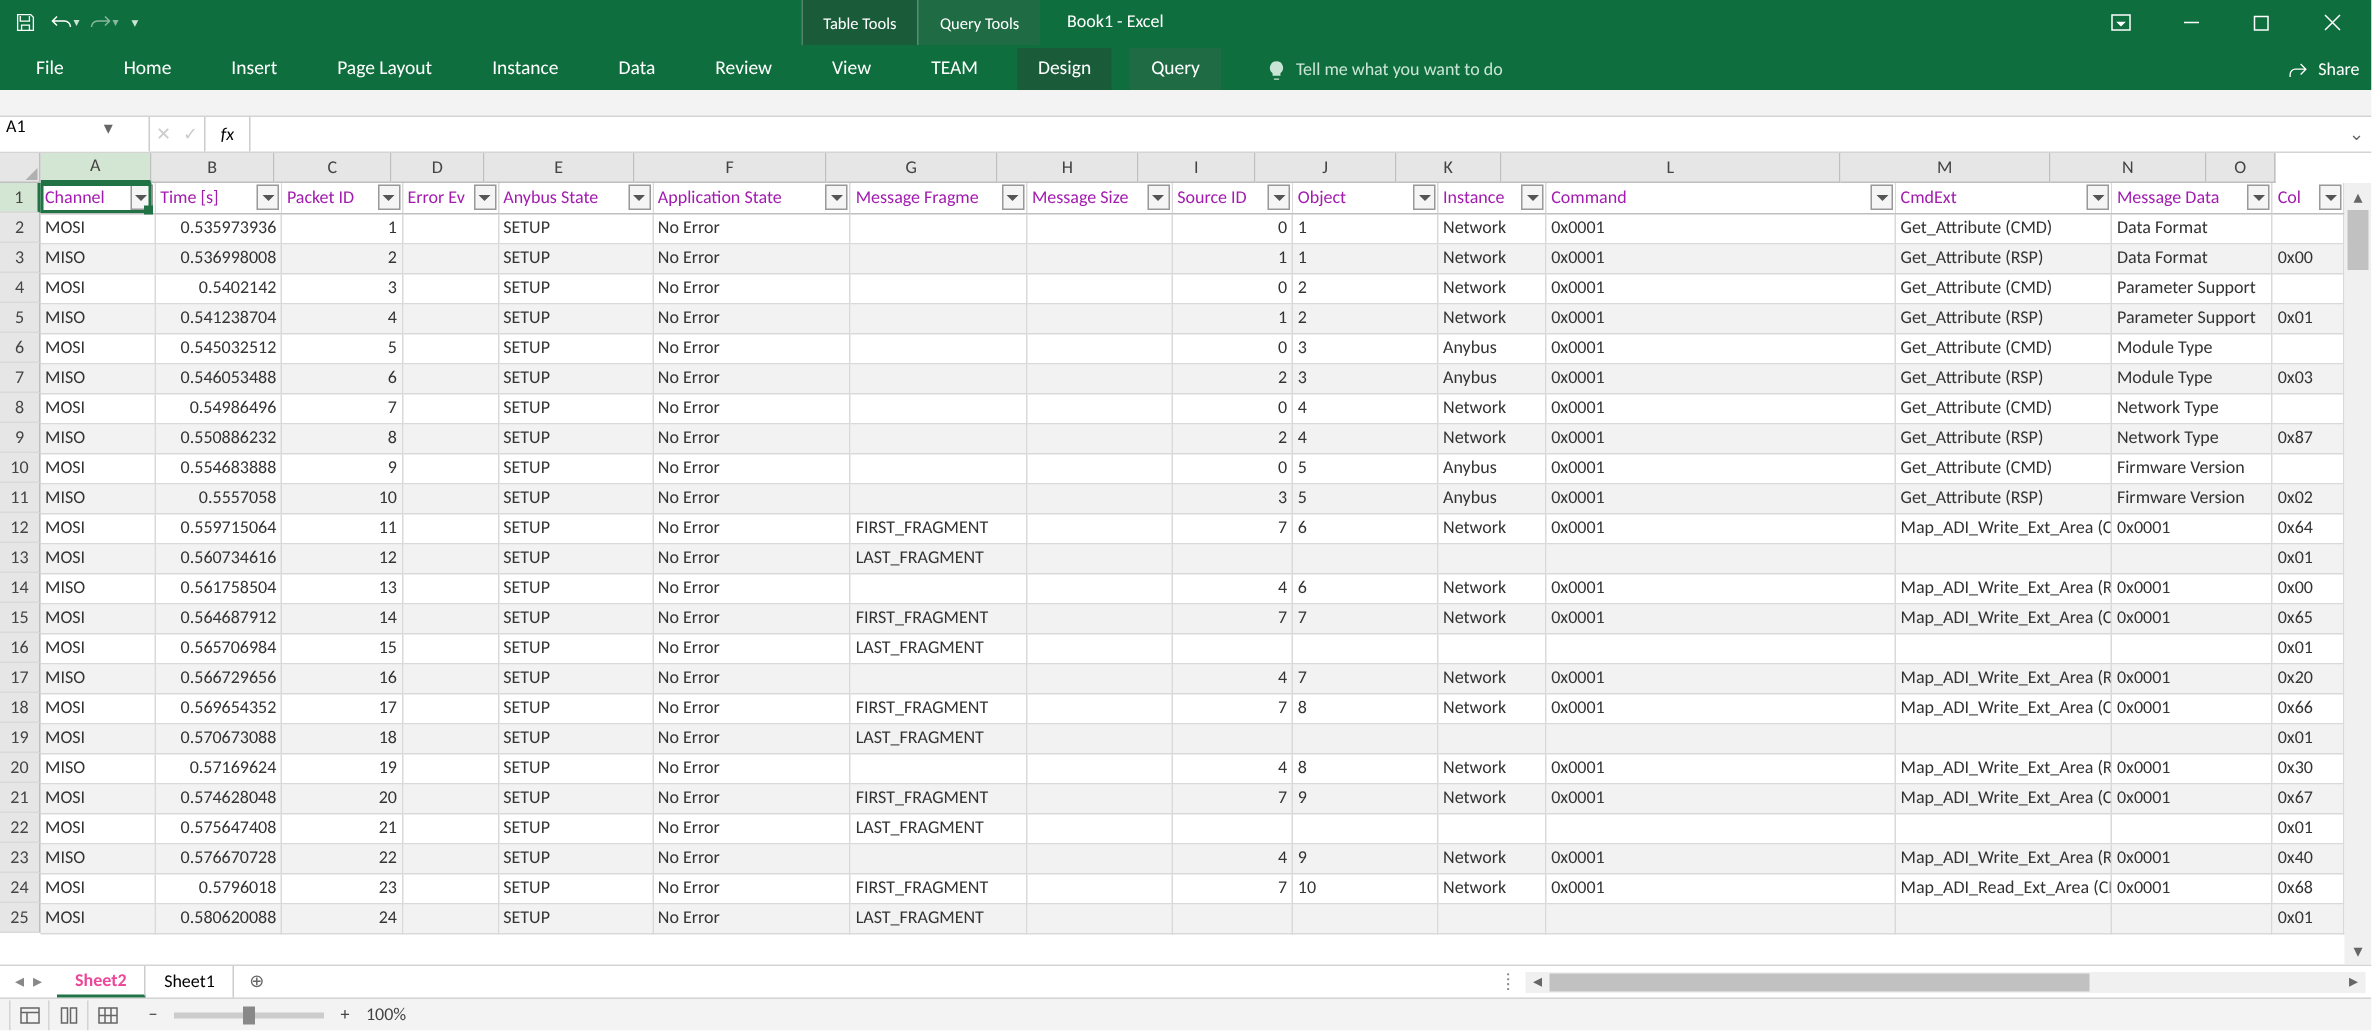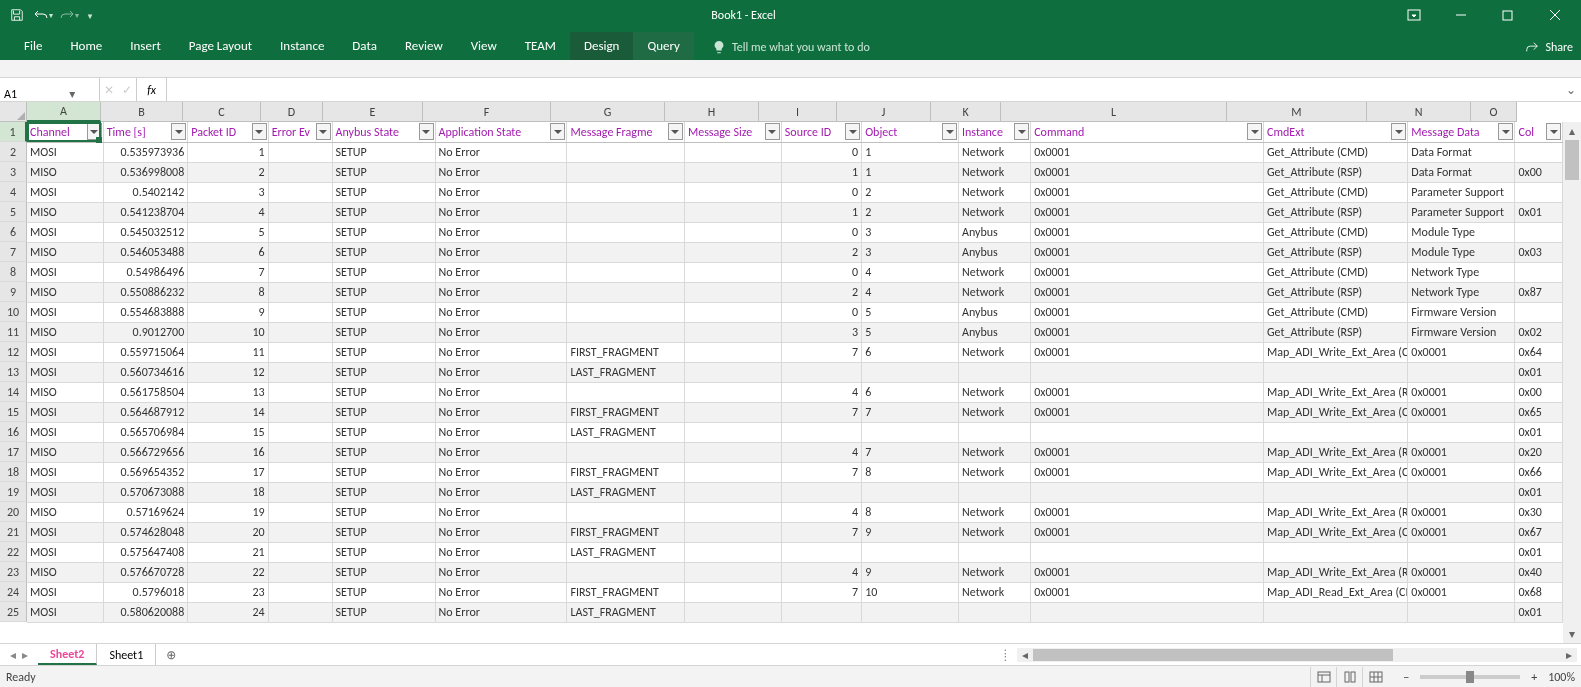--- a/index.html
+++ b/index.html
@@ -14,34 +14,34 @@
   .context-tabs { position:absolute; left:50%; transform:translateX(-100%); display:flex; height:30px; margin-left:-50px;}
   .ctx-tab { padding: 0 14px; display:flex; align-items:center; font-size:11px; border-left:1px solid rgba(255,255,255,.25); }
   .ctx-tab.t1 { background:#1a5c3a; }
   .ctx-tab.t2 { background:#1e6b44; }
   .title-text { color:#fff; font-size:12px; }
   .win-ctrls { display:flex; gap:2px; padding-right:4px; }
   .win-ctrls .wbtn { width:45px; height:28px; display:flex; align-items:center; justify-content:center; cursor:pointer; }
   .win-ctrls svg { stroke:#fff; fill:none; stroke-width:1; }
 
   
-  .ribbon-tabs { height: 30px; background:#0f6e3d; display:flex; align-items:flex-end; color:#fff; font-size:13px; padding-left:10px; position:relative;}
+  .ribbon-tabs { height: 30px; background:#0f6e3d; display:flex; align-items:flex-end; color:#fff; font-size:13px; padding-left:10px; position:relative;gap:12px;}
   .rtab { padding: 6px 14px 7px; cursor:pointer; }
   .rtab.file { background:transparent; }
   .rtab.ctx1 { background:#1a5c3a; }
   .rtab.ctx2 { background:#1e6b44; }
   .tell-me { display:flex; align-items:center; gap:6px; color:#c9e5d6; margin-left:18px; font-size:12px; padding-bottom:6px;}
   .tell-me svg { fill:#c9e5d6; }
   .ribbon-right { position:absolute; right:8px; bottom:6px; display:flex; align-items:center; gap:6px; color:#fff; font-size:12px;}
 
   .collapsed-strip { height:18px; background:#f3f3f3; border-bottom:1px solid #d4d4d4; }
 
   
   .fnbar { height:24px; display:flex; align-items:stretch; border-bottom:1px solid #d4d4d4; font-size:12px;}
-  .namebox { width:100px; border-right:1px solid #ccc; display:flex; align-items:flex-end; padding:0 4px; position:relative; background:#fff;}
+  .namebox { width:100px; border-right:1px solid #ccc; display:flex; align-items:flex-start; padding:0 4px; position:relative; background:#fff;}
   .namebox span { flex:1; }
   .namebox .dd { width:16px; text-align:center; color:#666; cursor:pointer;}
   .fxbtns { display:flex; align-items:center; border-right:1px solid #ccc; padding:0 4px; gap:8px; color:#aaa;}
   .fxbtns .disabled { color:#ccc; }
   .fxlabel { width:30px; display:flex; align-items:center; justify-content:center; font-style:italic; color:#000000; border-right:1px solid #ccc;}
   .formula-input { flex:1; padding:0 4px; display:flex; align-items:center;}
   .fbar-expand { width:20px; display:flex; align-items:center; justify-content:center; color:#666; cursor:pointer;}
 
   
   .grid-wrap { height: calc(687px - 30px - 30px - 18px - 24px - 22px - 22px); display:flex; }
@@ -112,20 +112,24 @@
       </div>
     <div class="qbtn" style="opacity:.5">
         <svg width="16" height="14" viewBox="0 0 16 14">
           <path d="M11 3l3 3-3 3M14 6H6a4 4 0 00-4 4" fill="none" stroke="#fff"></path>
         </svg>
         <span style="font-size:8px;">▾</span>
       </div>
     <div class="qbtn" style="width:12px;font-size:9px;color:#c9e5d6;">▾</div>
   </div>
   <div class="title-center">
+    <div class="context-tabs">
+      <div class="ctx-tab t1">Table Tools</div>
+      <div class="ctx-tab t2">Query Tools</div>
+    </div>
     <span class="title-text">Book1  -  Excel</span>
   </div>
   <div class="win-ctrls">
     <div class="wbtn">
         <svg width="14" height="12" viewBox="0 0 14 12">
           <rect x="1" y="1" width="12" height="10"></rect>
           <path d="M7 8l-2-2h4z" fill="#fff"></path>
         </svg>
       </div>
     <div class="wbtn">
@@ -422,21 +426,21 @@
               <td class="num">0</td>
               <td>5</td>
               <td>Anybus</td>
               <td>0x0001</td>
               <td>Get_Attribute (CMD)</td>
               <td>Firmware Version</td>
               <td></td>
             </tr>
             <tr class="band">
               <td>MISO</td>
-              <td class="num">0.9012700</td>
+              <td class="num">0.5557058</td>
               <td class="num">10</td>
               <td></td>
               <td>SETUP</td>
               <td>No Error</td>
               <td></td>
               <td></td>
               <td class="num">3</td>
               <td>5</td>
               <td>Anybus</td>
               <td>0x0001</td>
@@ -712,21 +716,20 @@
       <div class="harrow">◂</div>
       <div class="htrack">
           <div class="hthumb"></div>
         </div>
       <div class="harrow">▸</div>
     </div>
   </div>
 </div>
 
 <div class="statusbar">
-  <div class="left">Ready</div>
   <div class="view-btns">
     <div class="vbtn">
         <svg width="14" height="12" viewBox="0 0 14 12">
           <rect x="1" y="1" width="12" height="10"></rect>
           <path d="M1 4h12M5 4v7"></path>
         </svg>
       </div>
     <div class="vbtn">
         <svg width="14" height="12" viewBox="0 0 14 12">
           <rect x="2" y="1" width="4" height="10"></rect>

